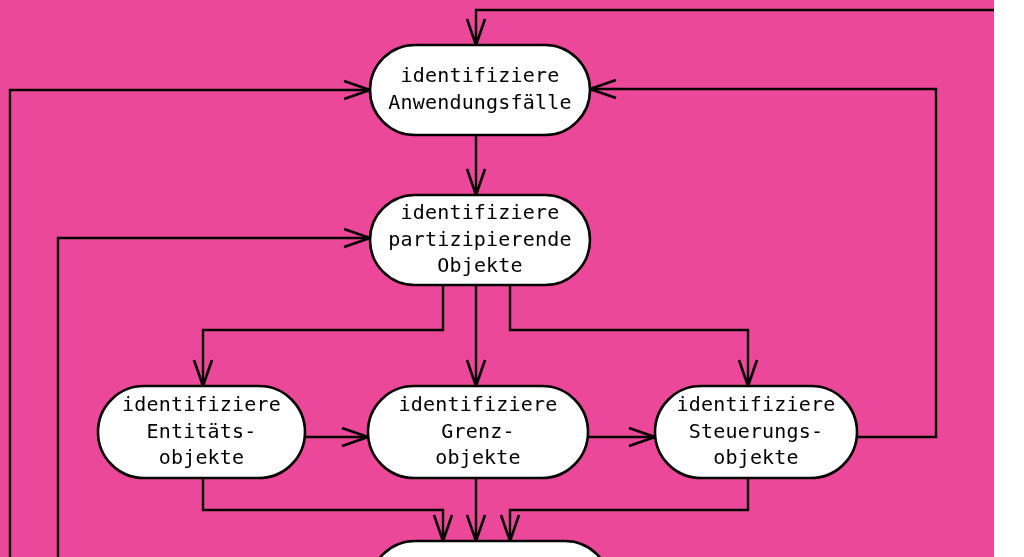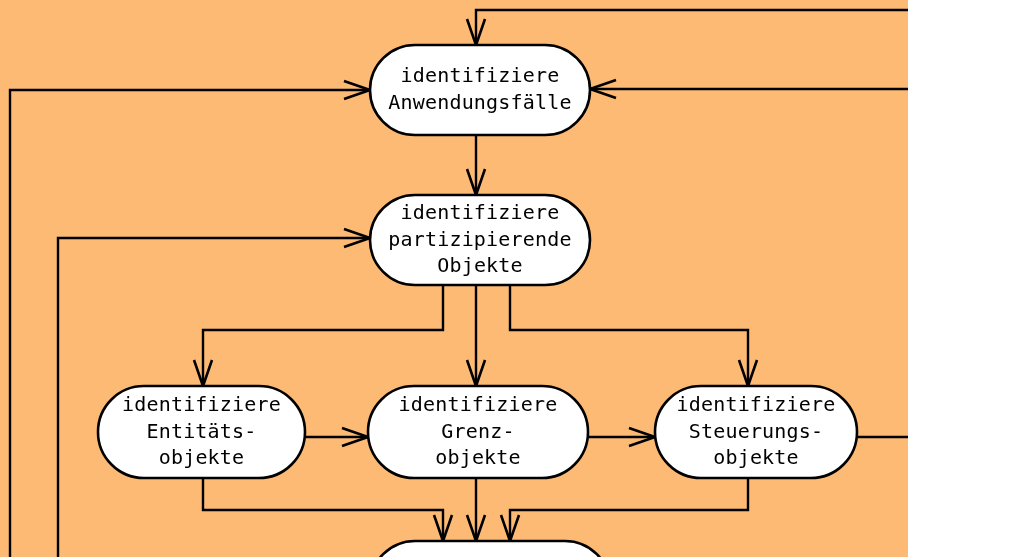--- a/index.html
+++ b/index.html
@@ -6,23 +6,23 @@
   html, body {
     margin: 0;
     padding: 0;
     background: #ffffff;
   }
   body {
     font-family: "DejaVu Sans Mono", "Liberation Mono", monospace;
   }
   #diagram-root {
     position: relative;
-    width: 908px;
+    width: 994px;
     height: 557px;
-    background: #fdba74;
+    background: #ec4899;
     overflow: hidden;
   }
   svg#flow-svg {
     display: block;
     width: 1024px;
     height: 557px;
   }
   .node-shape {
     fill: #ffffff;
     stroke: #000000;

